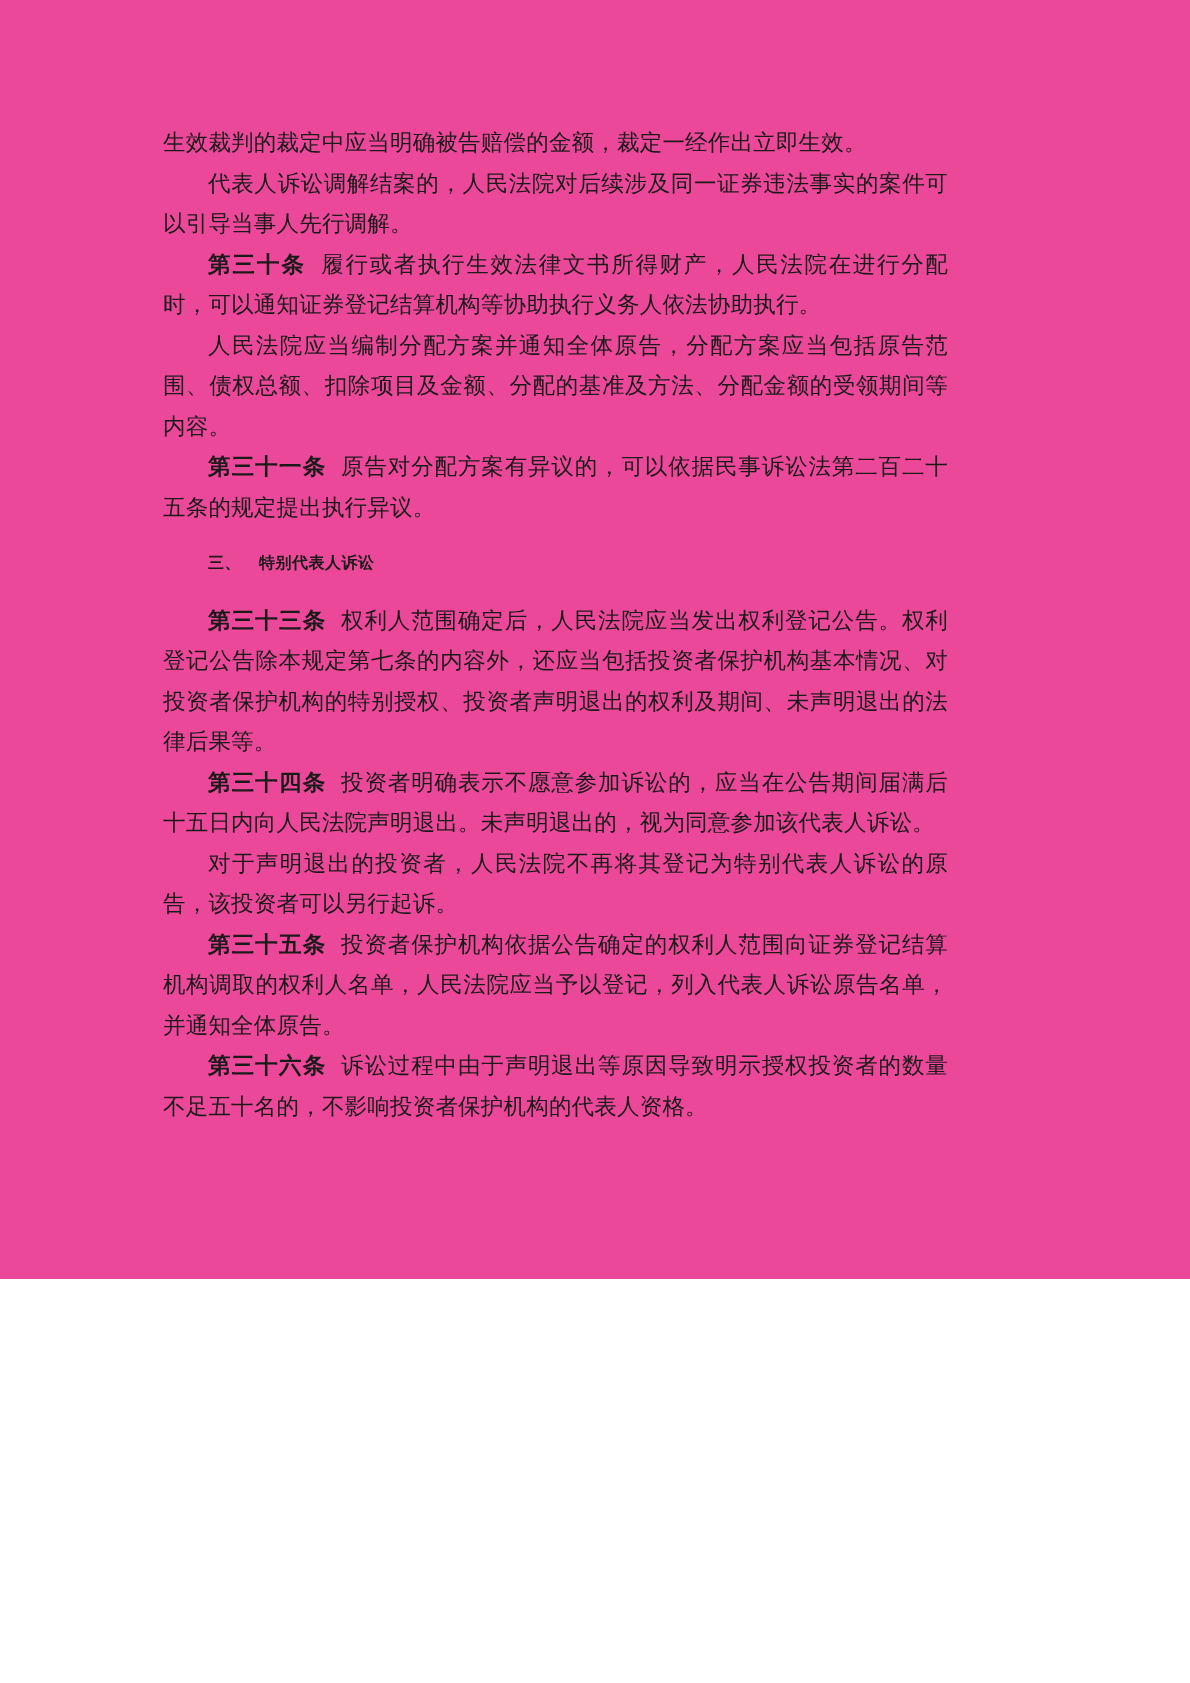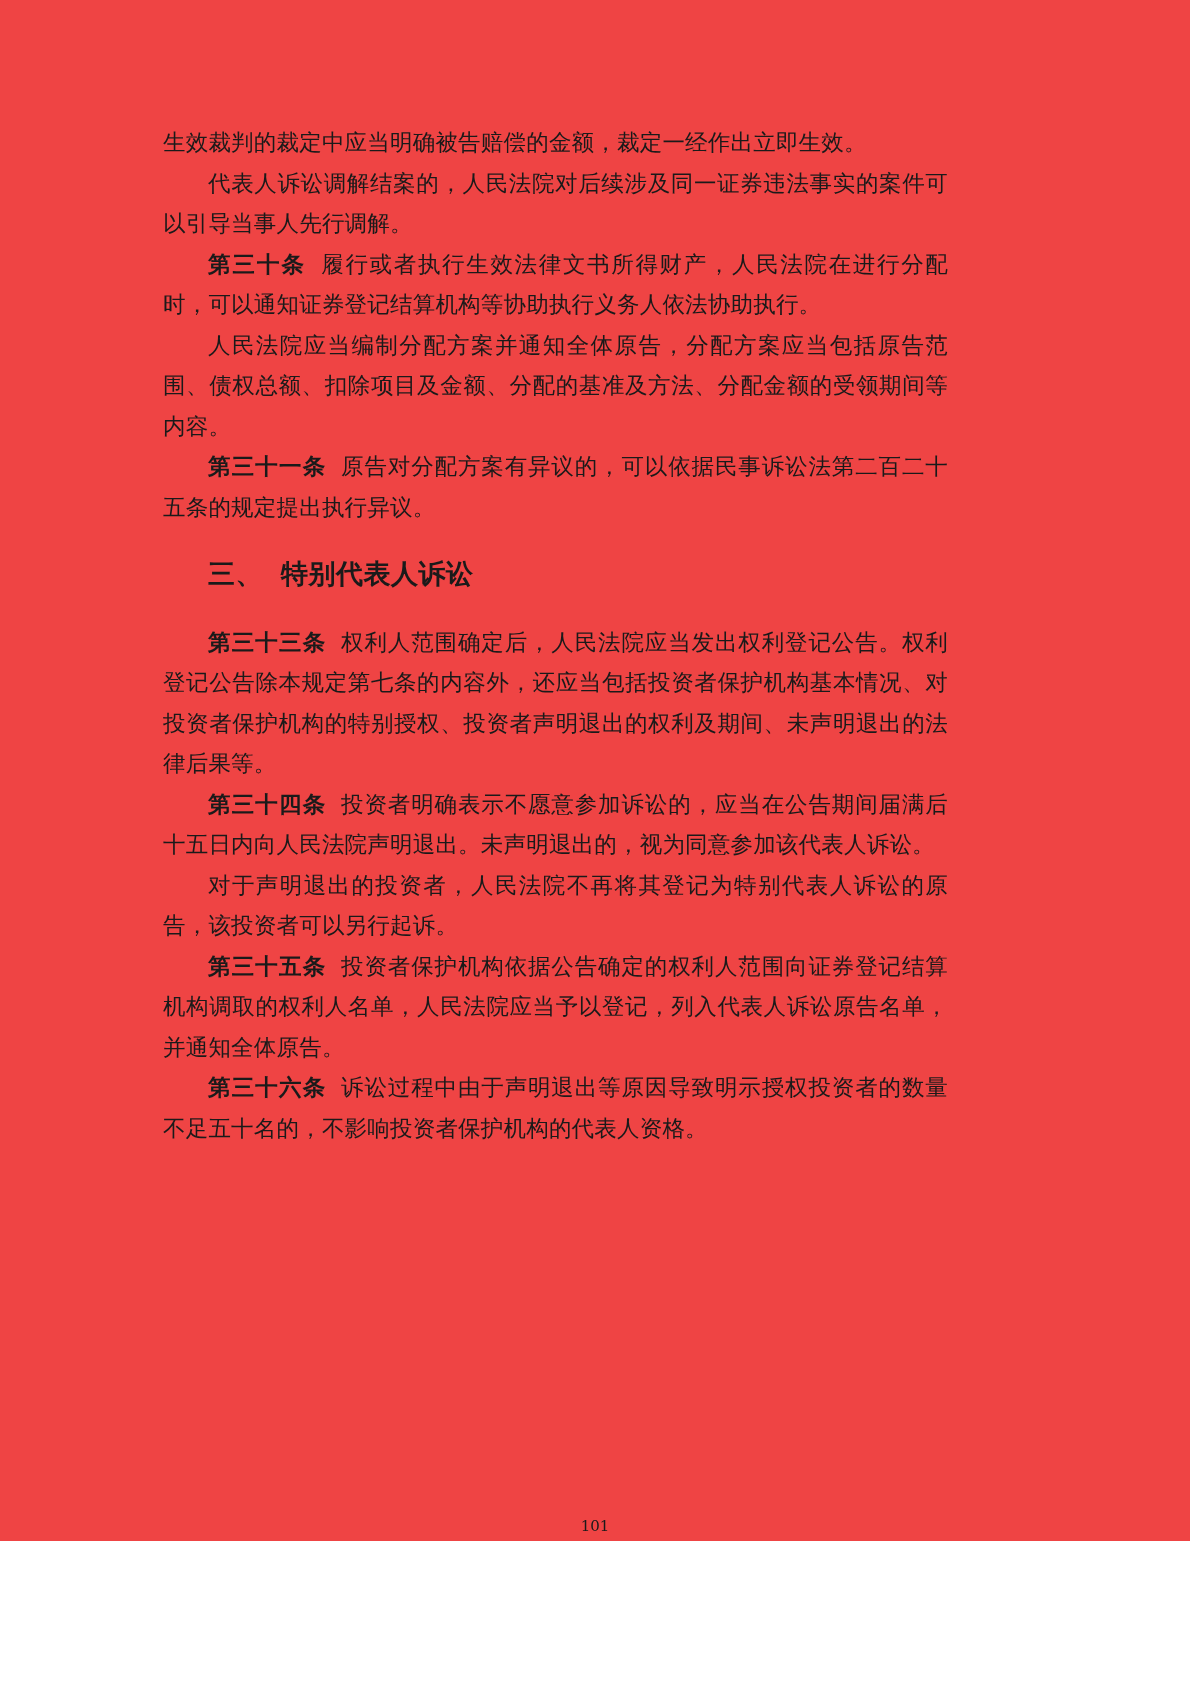--- a/index.html
+++ b/index.html
@@ -3,22 +3,22 @@
 <meta charset="utf-8">
 <style>
   html, body {
     margin: 0;
     padding: 0;
     background: #ffffff;
   }
   .page {
     position: relative;
     width: 1190px;
-    height: 1541px;
-    background: #ef4444;
+    height: 1279px;
+    background: #ec4899;
     margin: 0 auto;
     box-sizing: border-box;
     font-family: "DejaVu Serif", "Liberation Serif", serif;
     color: #1a1a1a;
   }
   .content {
     position: absolute;
     left: 163px;
     top: 122px;
     width: 785px;
@@ -39,21 +39,21 @@
   }
   .artnum {
     font-weight: bold;
     letter-spacing: 0.5px;
   }
   .gap {
     display: inline-block;
     width: 14px;
   }
   .heading {
-    font-size: 27px;
+    font-size: 16px;
     line-height: 40.5px;
     font-weight: bold;
     text-indent: 45px;
     letter-spacing: 0.5px;
   }
   .heading .hgap {
     display: inline-block;
     width: 18px;
   }
   .pagenum {

